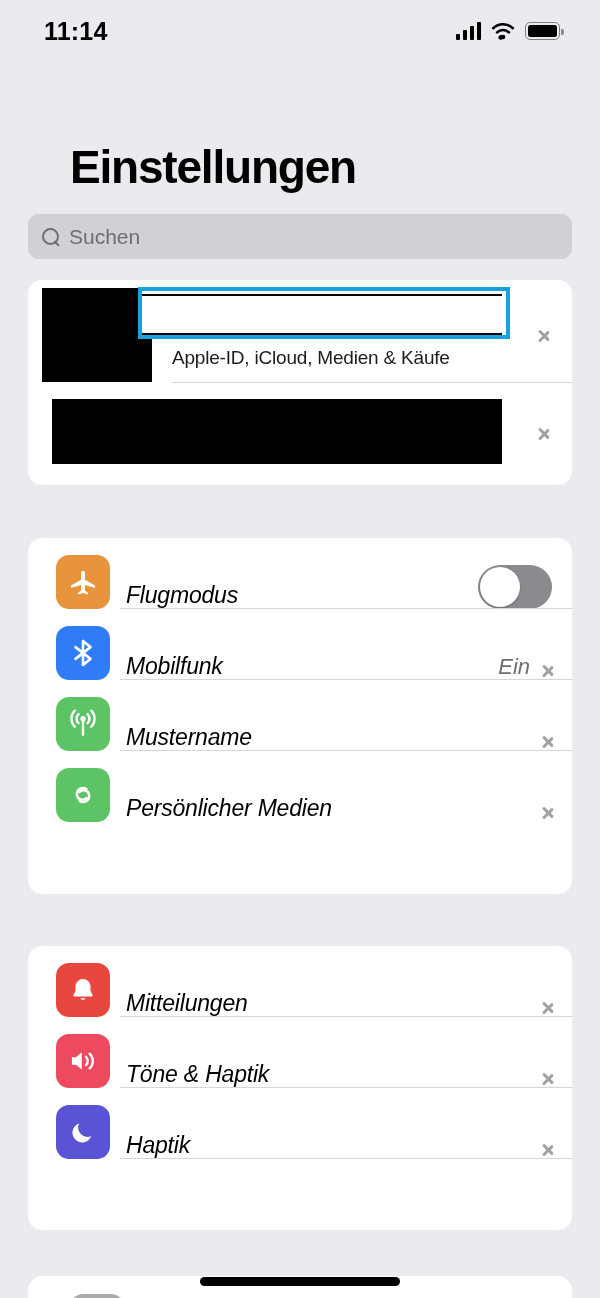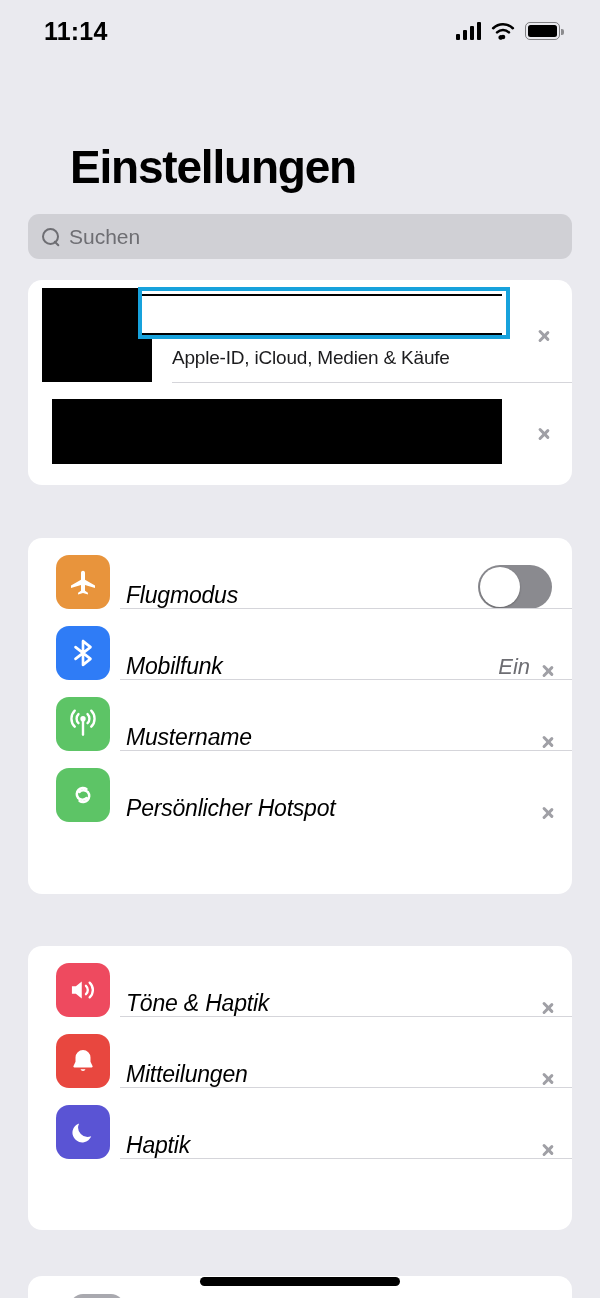--- a/index.html
+++ b/index.html
@@ -293,52 +293,52 @@
       <div class="sep"></div>
     </div>
 
     <div class="row">
       <div class="icon" style="background:#5dc466">
         <svg width="32" height="32" viewBox="0 0 24 24" fill="none" stroke="#fff" stroke-width="2" stroke-linecap="round">
           <path d="M14.5 7.5a4.6 4.6 0 00-6.2 6.6 4.6 4.6 0 006.5.2"></path>
           <path d="M9.5 16.5a4.6 4.6 0 006.2-6.6 4.6 4.6 0 00-6.5-.2"></path>
         </svg>
       </div>
-      <div class="row-label">Persönlicher Hotspot</div>
+      <div class="row-label">Persönlicher Medien</div>
       <div class="chev"></div>
     </div>
   </div>
 
   <div class="card" id="card-notify">
+
+    <div class="row">
+      <div class="icon" style="background:#e8473f">
+        <svg width="30" height="30" viewBox="0 0 24 24" fill="#fff">
+          <path d="M12 3.2a6 6 0 00-6 6v3.4L4.4 16a.8.8 0 00.7 1.2h13.8a.8.8 0 00.7-1.2L18 12.6V9.2a6 6 0 00-6-6z"></path>
+          <path d="M10 18.6a2.1 2.1 0 004 0z"></path>
+        </svg>
+      </div>
+      <div class="row-label">Mitteilungen</div>
+      <div class="chev"></div>
+      <div class="sep"></div>
+    </div>
 
     <div class="row">
       <div class="icon" style="background:#ee4a5f">
         <svg width="32" height="30" viewBox="0 0 26 24" fill="none">
           <path d="M4 9h3.2L12 5v14L7.2 15H4z" fill="#fff"></path>
           <path d="M15.4 8.6a4.6 4.6 0 010 6.8M18.4 6a8.2 8.2 0 010 12" stroke="#fff" stroke-width="1.9" stroke-linecap="round"></path>
         </svg>
       </div>
       <div class="row-label">Töne &amp; Haptik</div>
       <div class="chev"></div>
       <div class="sep"></div>
     </div>
 
     <div class="row">
-      <div class="icon" style="background:#e8473f">
-        <svg width="30" height="30" viewBox="0 0 24 24" fill="#fff">
-          <path d="M12 3.2a6 6 0 00-6 6v3.4L4.4 16a.8.8 0 00.7 1.2h13.8a.8.8 0 00.7-1.2L18 12.6V9.2a6 6 0 00-6-6z"></path>
-          <path d="M10 18.6a2.1 2.1 0 004 0z"></path>
-        </svg>
-      </div>
-      <div class="row-label">Mitteilungen</div>
-      <div class="chev"></div>
-      <div class="sep"></div>
-    </div>
-
-    <div class="row">
       <div class="icon" style="background:#5a54d4">
         <svg width="30" height="30" viewBox="0 0 24 24" fill="#fff">
           <path d="M18.6 15.4A7.6 7.6 0 018.9 5.1a7.8 7.8 0 109.7 10.3z"></path>
         </svg>
       </div>
       <div class="row-label">Haptik</div>
       <div class="chev"></div>
       <div class="sep"></div>
     </div>
 

